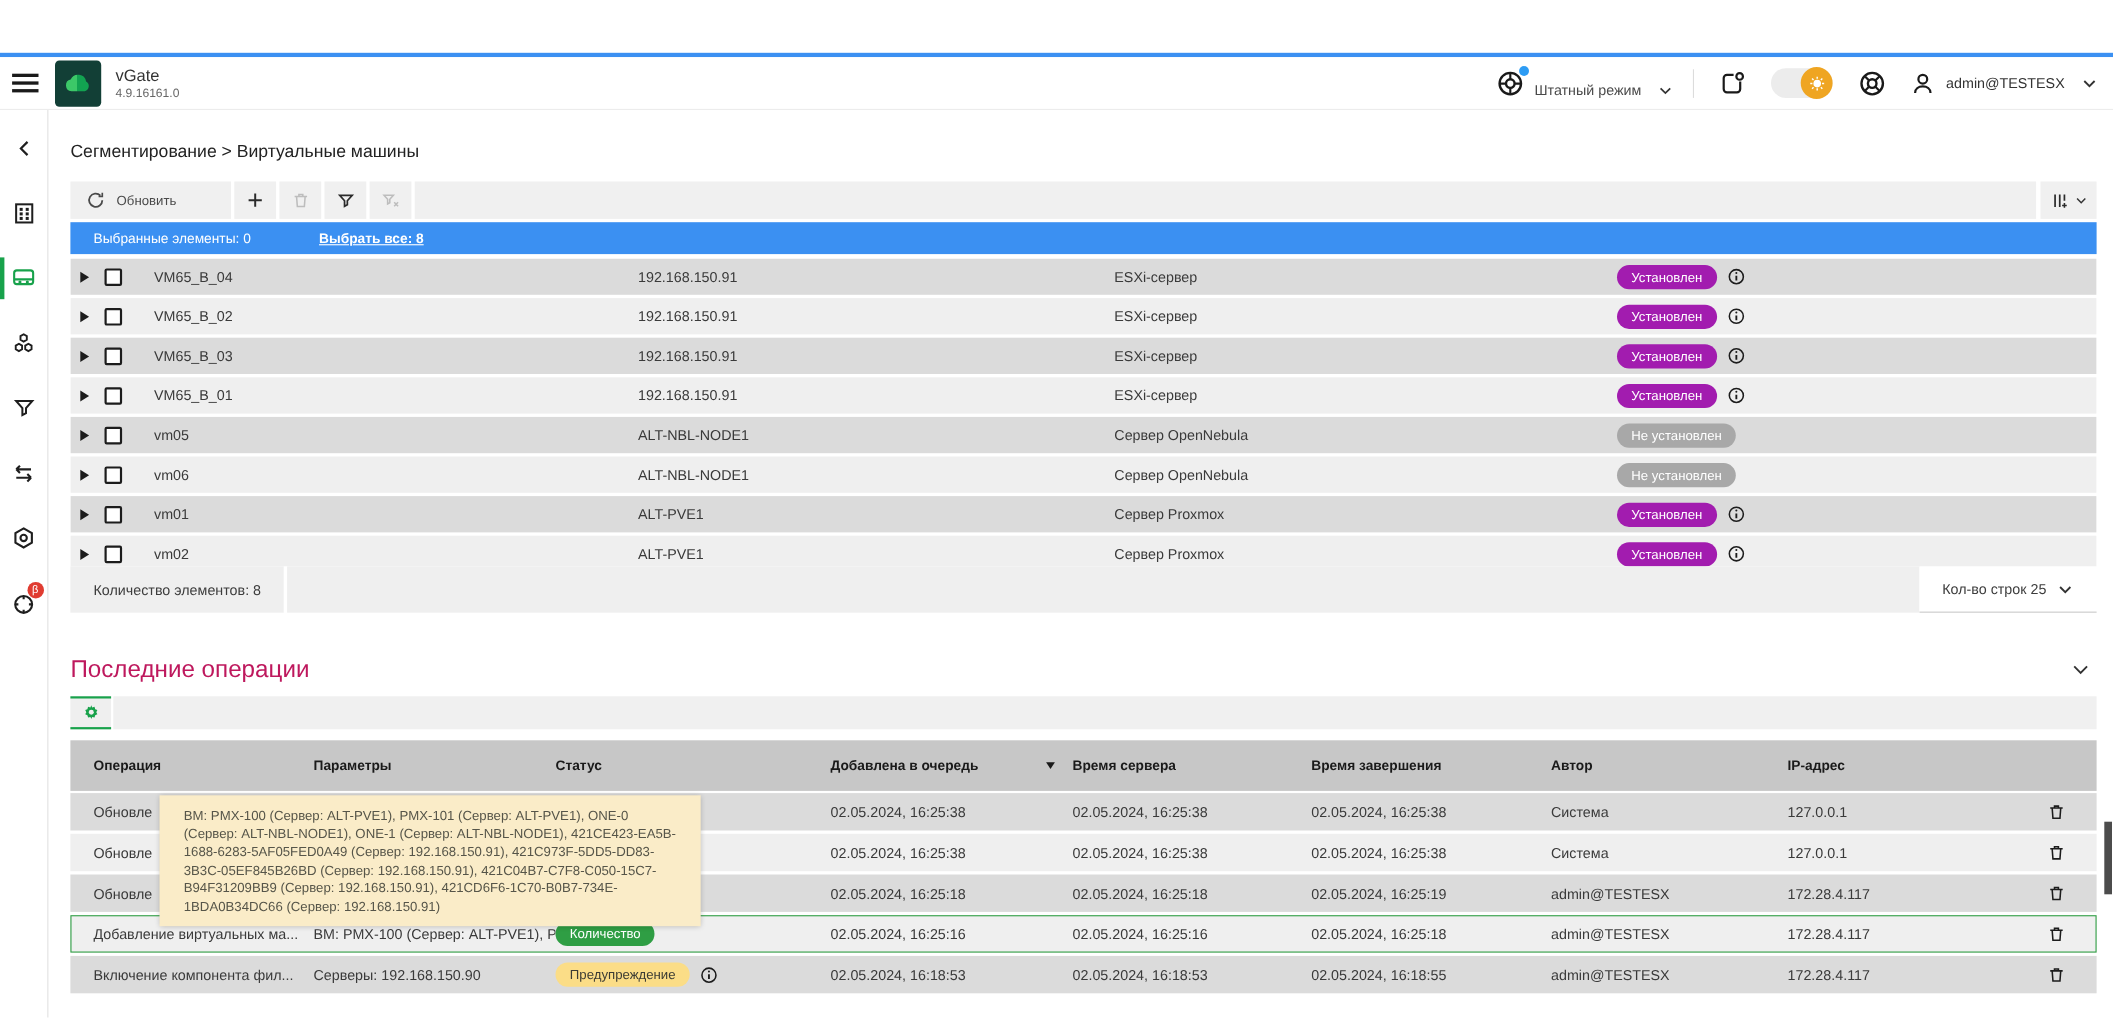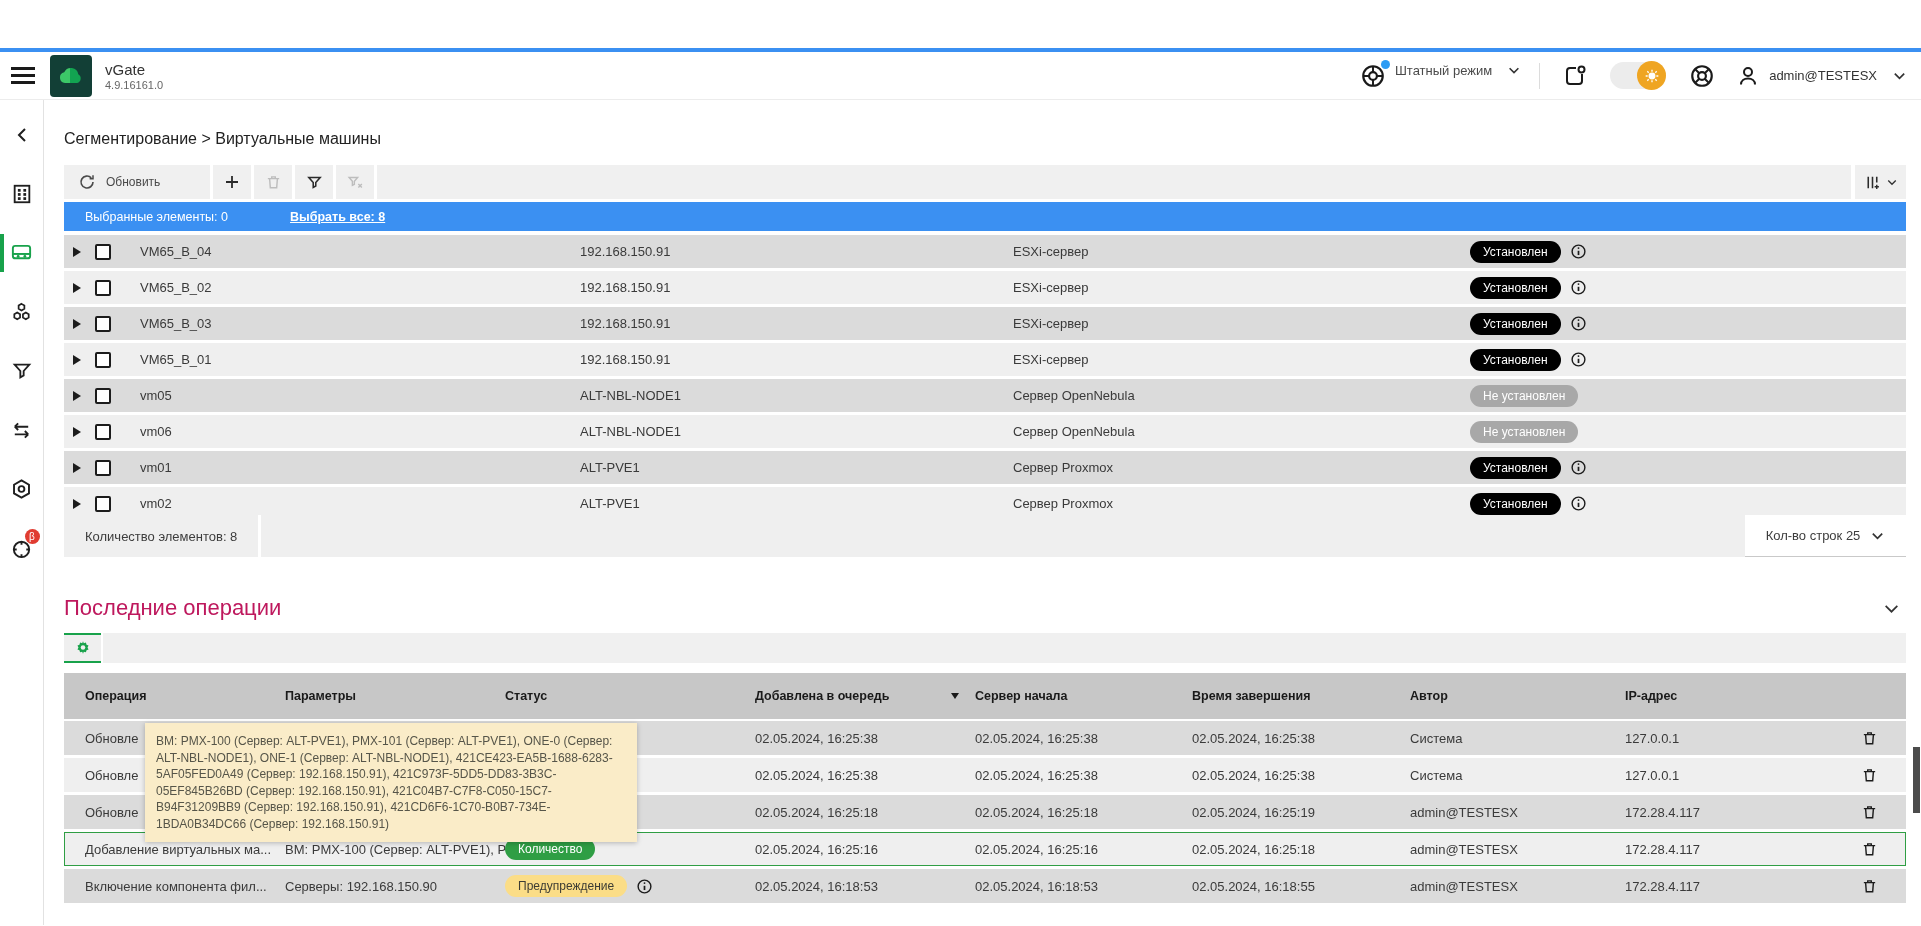--- a/index.html
+++ b/index.html
@@ -11,21 +11,21 @@
   .topstrip { height:48px; background:#fff; }
   .blueline { height:4px; background:#3b90f2; }
   .appbar { height:48px; background:#fff; display:flex; align-items:center; border-bottom:1px solid #ececec; }
   .burger { width:24px; height:17px; margin-left:11px; display:flex; flex-direction:column; justify-content:space-between; cursor:pointer; }
   .burger i { display:block; height:2.6px; background:#1a1a1a; }
   .logo { width:42px; height:42px; border-radius:4px; background:#123f36; margin-left:15px; display:flex; align-items:center; justify-content:center; }
   .brand { margin-left:13px; }
   .brand .t { font-size:15px; color:#333; }
   .brand .v { font-size:11px; color:#666; margin-top:1px; }
   .appbar .spacer { flex:1; }
-  .mode { display:flex; align-items:flex-start; gap:9px; }
+  .mode { display:flex; align-items:flex-end; gap:9px; }
   .iconwrap { position:relative; display:flex; }
   .dot { position:absolute; top:-3px; right:-4px; width:9px; height:9px; border-radius:50%; background:#2d9cf4; }
   .modelabel { font-size:13px; color:#4a4a4a; }
   .chev { display:flex; margin-left:6px; }
   .sep { width:1px; height:26px; background:#dcdcdc; margin:0 16px 0 18px; }
   .toggle { width:56px; height:27px; border-radius:14px; background:#ececec; position:relative; margin:0 16px; cursor:pointer; }
   .knob { position:absolute; right:0; top:-1px; width:29px; height:29px; border-radius:50%; background:#efa522; display:flex; align-items:center; justify-content:center; }
   .user { display:flex; align-items:center; gap:9px; margin-left:14px; margin-right:14px; }
   .userlabel { font-size:13px; color:#333; }
   .topicon { margin:0 7px; display:flex; cursor:pointer; }
@@ -58,21 +58,21 @@
   .selbar .all { margin-left:62px; text-decoration:underline; font-weight:bold; cursor:pointer; }
   .vrows { margin-top:4px; height:280px; overflow:hidden; }
   .vrow { height:33px; margin-bottom:3px; font-size:13px; color:#3a3a3a; cursor:pointer; }
   .vrow.dark { background:#dbdbdb; }
   .vrow.light { background:#efefef; }
   .c0 { display:flex; align-items:center; padding-left:9px; gap:14px; }
   .exp { width:0; height:0; border-left:8px solid #1c1c1c; border-top:5.5px solid transparent; border-bottom:5.5px solid transparent; }
   .cb { width:16px; height:16px; border:2px solid #1c1c1c; background:#fff; border-radius:2px; display:inline-block; cursor:pointer; }
   .statuscell { display:flex; align-items:center; gap:9px; }
   .badge { display:inline-flex; align-items:center; height:22px; padding:0 13px; border-radius:14px; font-size:12px; color:#fff; white-space:nowrap; }
-  .badge[data-kind-val="installed"] { background:#000000; }
+  .badge[data-kind-val="installed"] { background:#a21caf; }
   .badge[data-kind-val="not_installed"] { background:#a8a8a8; }
   .badge[data-kind-val="success"] { background:#2f9e44; }
   .badge[data-kind-val="warning"] { background:#fbdd87; color:#3c3c34; }
   .info-i { display:flex; cursor:pointer; }
 
   
   .vfoot { height:42px; display:flex; font-size:13px; color:#3d3d3d; }
   .vfoot .cell1 { width:194px; background:#efefef; display:flex; align-items:center; padding-left:21px; }
   .vfoot .gap { width:3px; background:#fff; }
   .vfoot .cell2 { flex:1; background:#efefef; }
@@ -95,21 +95,21 @@
   .orow { height:34px; margin-bottom:3px; font-size:13px; color:#3a3a3a; }
   .orow.dark { background:#dbdbdb; }
   .orow.light { background:#efefef; }
   .orow.highlight { outline:1.5px solid #2f9e44; outline-offset:-1px; }
   .ocell { white-space:nowrap; overflow:hidden; }
   .ostatus { display:flex; align-items:center; gap:9px; }
   .delcell { display:flex; justify-content:flex-end; padding-right:28px; }
   .trash { display:flex; cursor:pointer; color:#1c1c1c; }
 
   .tooltip { position:absolute; left:81px; top:2px; width:492px; background:#faecc8; color:#565549;
-    font-size:12px; line-height:16.5px; padding:10px 11px; box-shadow:0 1px 5px rgba(0,0,0,.25); z-index:5; }
+    font-size:12px; line-height:16.5px; padding:10px 22px; box-shadow:0 1px 5px rgba(0,0,0,.25); z-index:5; }
 
   .scrollthumb { position:absolute; left:1913px; top:747px; width:7px; height:66px; background:#4c4c4c; }
 
   svg { display:block; }
 </style>
 </head>
 <body>
 
 <div class="page">
   <div class="topstrip"></div>
@@ -502,21 +502,21 @@
       </div>
 
       <div class="ohead ogrid">
         <div class="oc0">Операция</div>
         <div>Параметры</div>
         <div>Статус</div>
         <div class="sortable">
           <span>Добавлена в очередь</span>
           <span class="caret-down"></span>
         </div>
-        <div>Сервер начала</div>
+        <div>Время сервера</div>
         <div>Время завершения</div>
         <div>Автор</div>
         <div>IP-адрес</div>
         <div></div>
       </div>
 
       <div class="orows">
 
           <div class="orow ogrid dark">
             <div class="ocell oc0">Обновле</div>

